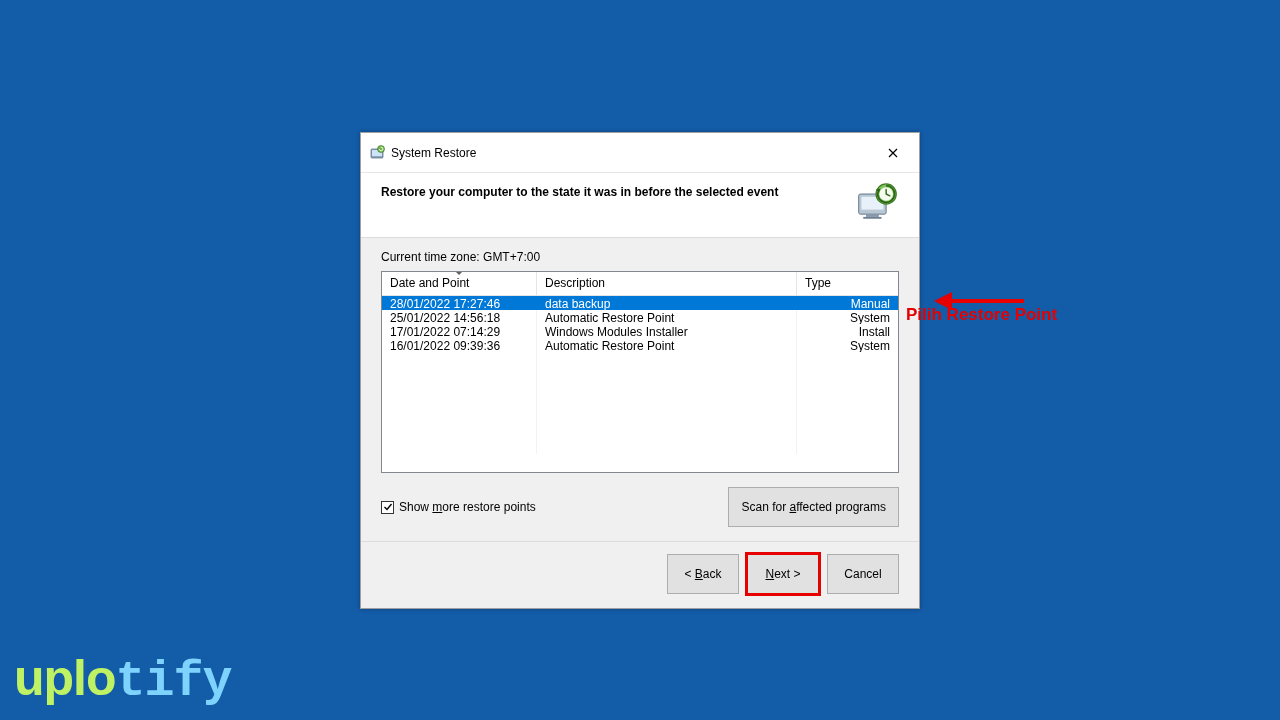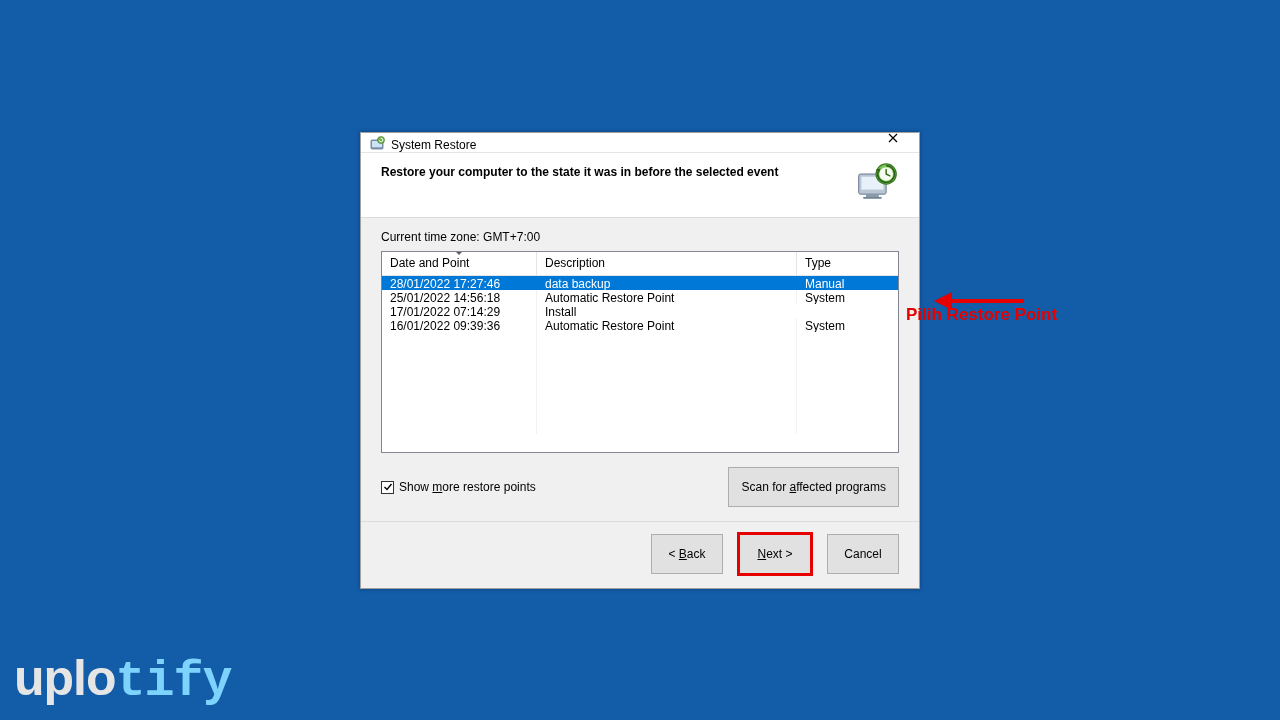--- a/index.html
+++ b/index.html
@@ -17,23 +17,23 @@
   .dialog {
     position: absolute;
     left: 360px;
     top: 132px;
     width: 560px;
     background: #fff;
     border: 1px solid #a0a0a0;
     box-shadow: 0 0 4px rgba(0,0,0,0.3);
   }
   .titlebar {
-    height: 20px;
-    display: flex;
-    align-items: flex-end;
+    height: 40px;
+    display: flex;
+    align-items: center;
     padding: 0 6px 0 8px;
     background: #fff;
     border-bottom: 1px solid #e5e5e5;
   }
   .titlebar .app-icon {
     width: 16px;
     height: 16px;
     margin-right: 6px;
     display: inline-flex;
     align-items: center;
@@ -117,21 +117,21 @@
     height: 14px;
     font-size: 12px;
     line-height: 17px;
   }
   .lv-row .cell {
     padding: 0 8px;
     white-space: nowrap;
     overflow: hidden;
     border-right: 1px solid #f2f2f2;
   }
-  .lv-row .cell:last-child { border-right: none; }
+  .lv-row .cell:last-child { border-right: none; text-align: right; }
   .lv-row.selected {
     background: #0078d7;
     color: #fff;
   }
   .lv-row.selected .cell { border-right-color: #0078d7; }
   .lv-empty {
     display: flex;
     height: 17px;
   }
   .lv-empty div {
@@ -171,21 +171,21 @@
     font-family: inherit;
     cursor: pointer;
     min-width: 75px;
   }
   .footer {
     background: #f0f0f0;
     border-top: 1px solid #dcdcdc;
     padding: 12px 20px 14px 20px;
     display: flex;
     justify-content: flex-end;
-    gap: 16px;
+    gap: 8px;
   }
   .footer .btn { min-width: 72px; text-align: center; }
   .next-highlight {
     outline: 3px solid #e60000;
     outline-offset: -1px;
   }
   .u { text-decoration: underline; }
   .annotation {
     position: absolute;
     left: 900px;
@@ -228,21 +228,21 @@
   }
   .watermark {
     position: absolute;
     left: 14px;
     bottom: 10px;
     font-size: 50px;
     font-weight: 800;
     letter-spacing: -1px;
     font-family: Arial, 'Segoe UI', sans-serif;
   }
-  .watermark .w1 { color: #e5e5e5; }
+  .watermark .w1 { color: #bef264; }
   .watermark .w2 { color: #7dd3fc; font-family: Liberation Mono, monospace; }
 </style>
 </head>
 <body>
 
 <div class="dialog">
 
   <div class="titlebar">
     <span class="app-icon">
       <svg viewBox="0 0 16 16">
@@ -296,20 +296,21 @@
             <div class="cell col-desc">data backup</div>
             <div class="cell col-type">Manual</div>
           </div>
           <div class="lv-row">
             <div class="cell col-date">25/01/2022 14:56:18</div>
             <div class="cell col-desc">Automatic Restore Point</div>
             <div class="cell col-type">System</div>
           </div>
           <div class="lv-row">
             <div class="cell col-date">17/01/2022 07:14:29</div>
+            <div class="cell col-desc">Windows Modules Installer</div>
             <div class="cell col-type">Install</div>
           </div>
           <div class="lv-row">
             <div class="cell col-date">16/01/2022 09:39:36</div>
             <div class="cell col-desc">Automatic Restore Point</div>
             <div class="cell col-type">System</div>
           </div>
           <div class="lv-empty">
             <div class="col-date"></div>
             <div class="col-desc"></div>

